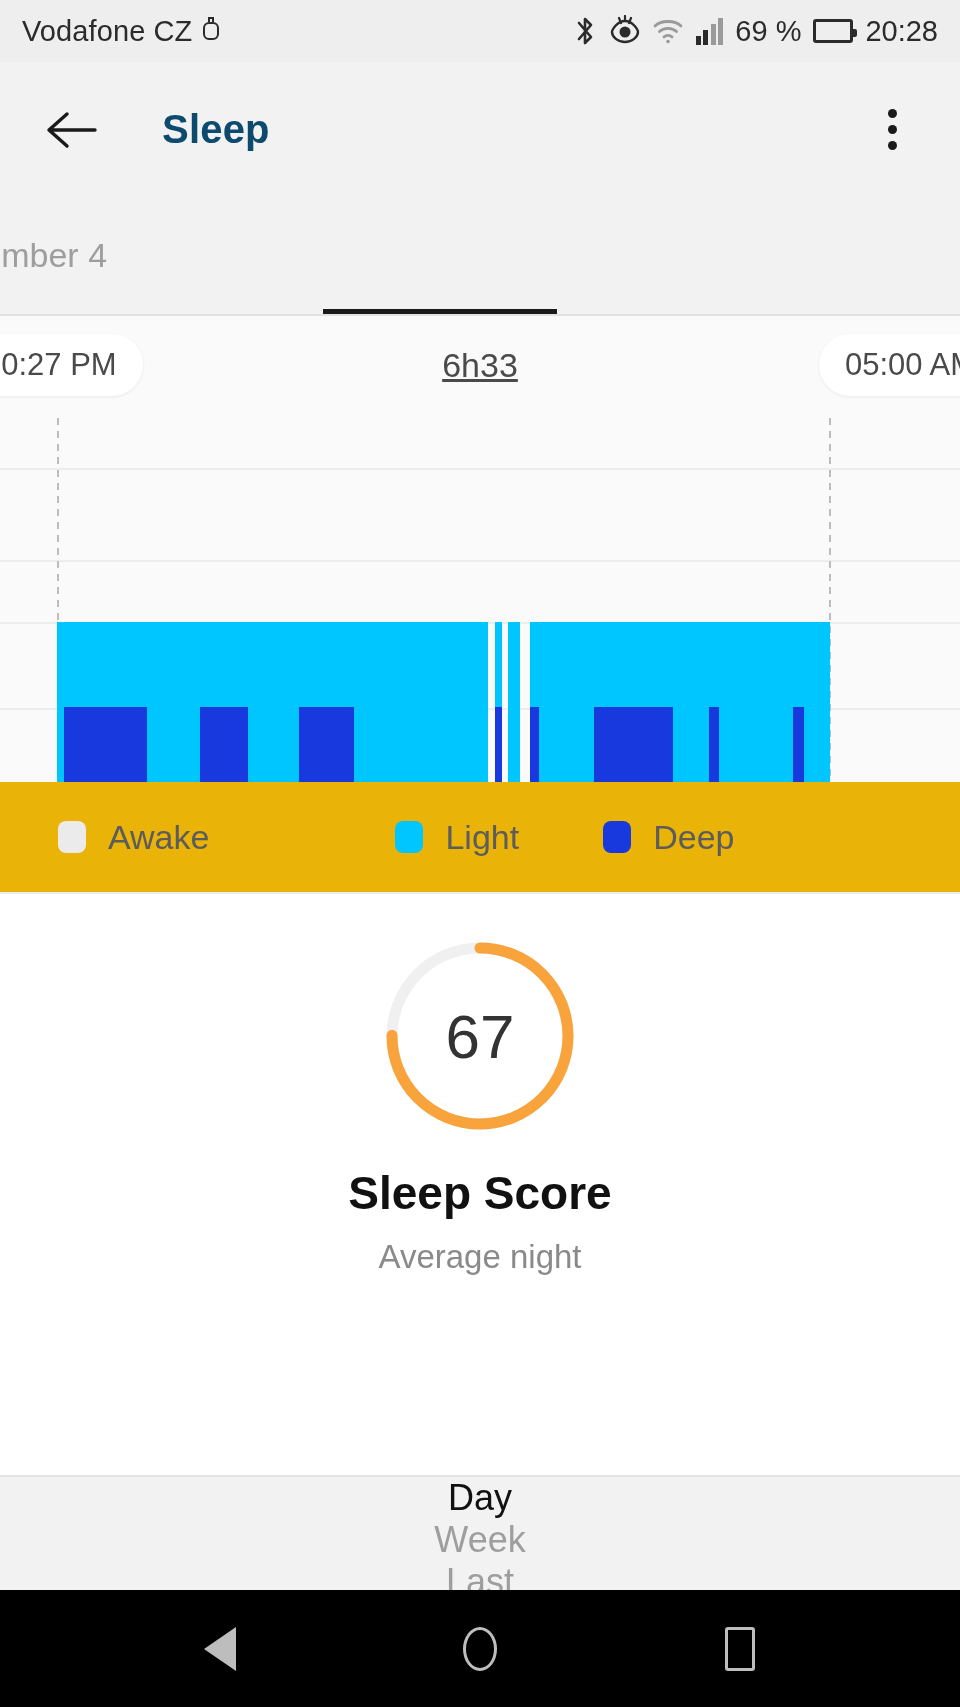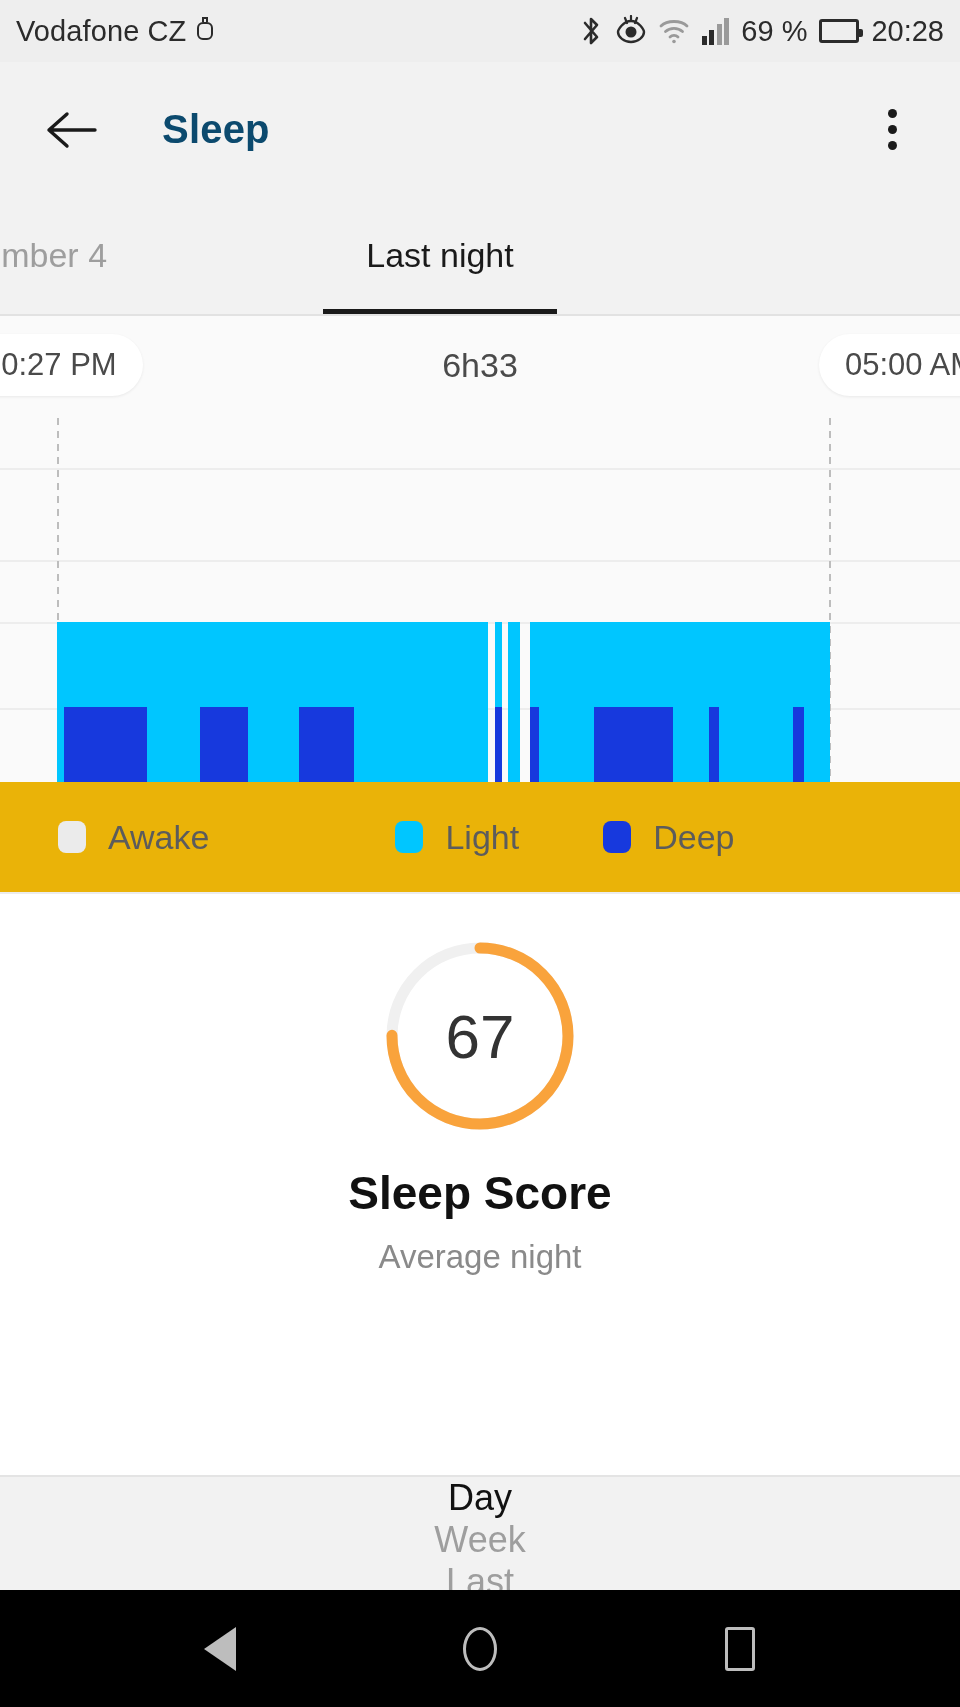--- a/index.html
+++ b/index.html
@@ -14,21 +14,21 @@
     overflow: hidden;
     position: relative;
   }
 
   
   .status-bar {
     height: 62px;
     background: #eeeeee;
     display: flex;
     align-items: center;
-    padding: 0 16px;
+    padding: 0 22px;
     box-sizing: border-box;
     color: #2b2b2b;
   }
   .status-left {
     display: flex;
     align-items: center;
     gap: 10px;
     font-size: 29px;
     letter-spacing: 0.1px;
   }
@@ -197,20 +197,21 @@
   .duration-label {
     position: absolute;
     left: 0; right: 0;
     top: 18px;
     height: 62px;
     display: flex;
     align-items: center;
     justify-content: center;
     font-size: 34px;
     color: #4a4a4a;
+    text-decoration: underline;
   }
 
   
   .hypno {
     position: relative;
     height: 364px;
     margin: 0;
   }
   .hypno-grid {
     position: absolute;
@@ -425,21 +426,20 @@
   <div class="app-title">Sleep</div>
   <div class="overflow-btn">
     <span></span>
       <span></span>
       <span></span>
   </div>
 </div>
 
 <div class="date-tabs">
   <div class="date-tab prev">, November 4</div>
-  <div class="date-tab current">Last night</div>
   <div class="tab-underline"></div>
 </div>
 <div class="tabs-divider"></div>
 
 <div class="sleep-card">
 
   <div class="time-row">
     <div class="time-pill start">10:27 PM</div>
     <div class="duration-label">6h33</div>
     <div class="time-pill end">05:00 AM</div>

